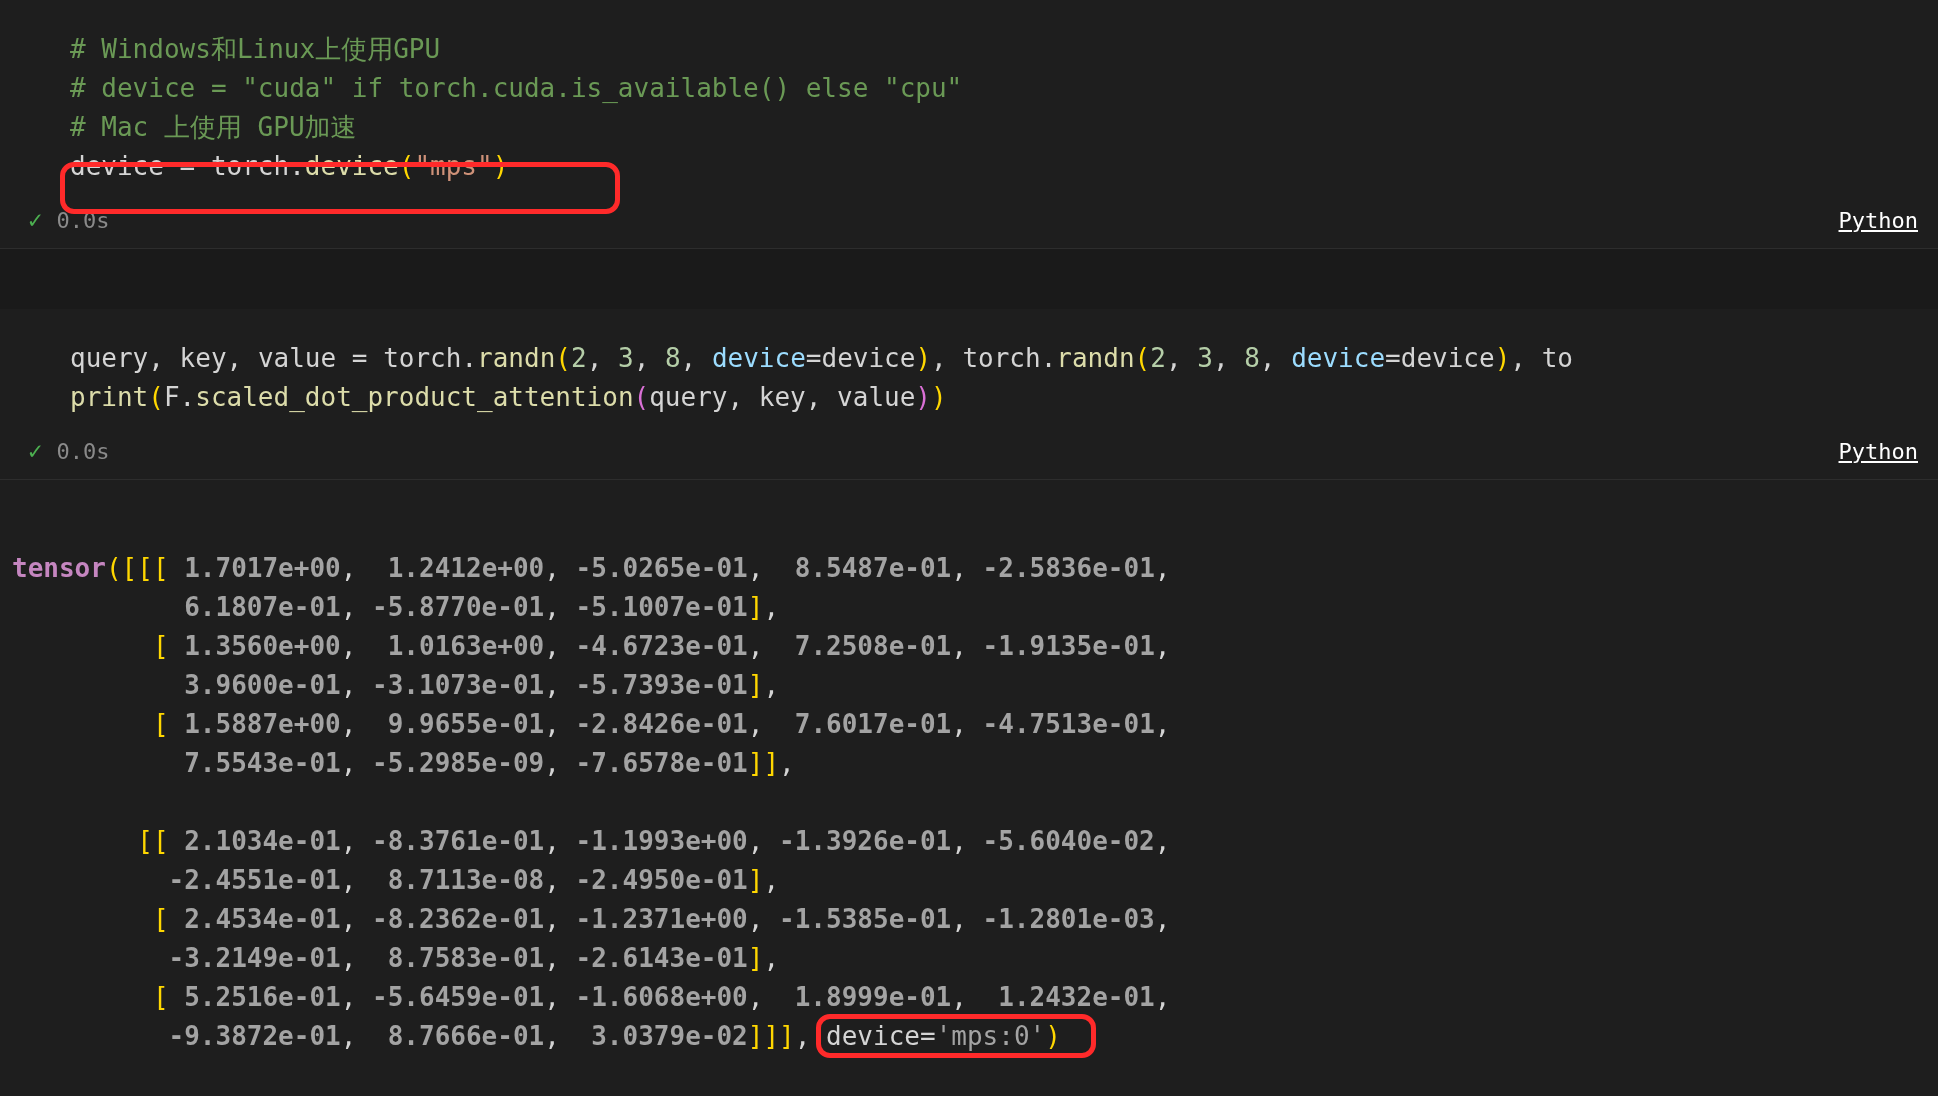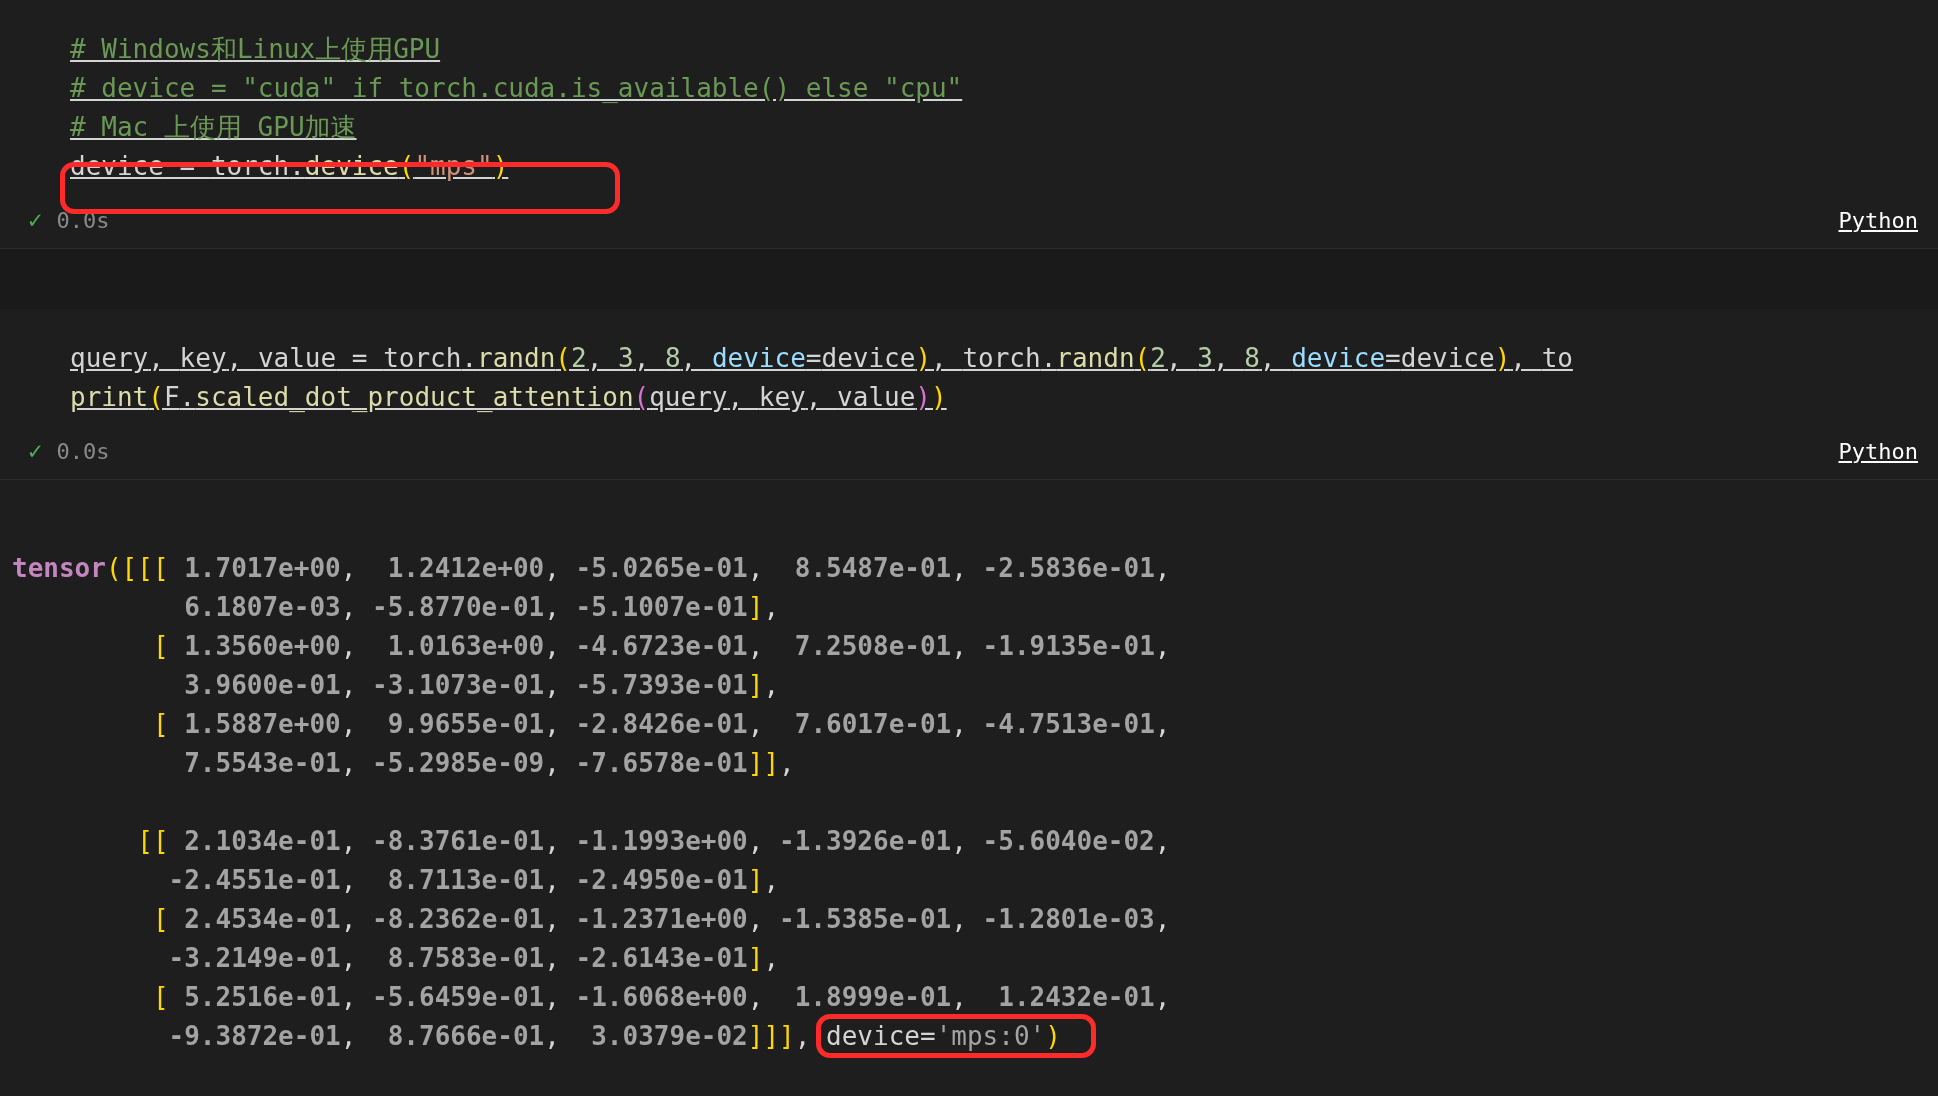--- a/index.html
+++ b/index.html
@@ -13,21 +13,20 @@
     overflow-x: hidden;
   }
   .cell {
     position: relative;
     background: #1e1e1e;
     border-bottom: 1px solid #2d2d2d;
   }
   .code-area {
     padding: 30px 12px 10px 70px;
     white-space: pre;
-    text-decoration: underline;
   }
   .status-bar {
     display: flex;
     align-items: center;
     justify-content: space-between;
     padding: 6px 20px 10px 28px;
     color: #8a8a8a;
     font-size: 22px;
   }
   .status-left { display: flex; align-items: center; gap: 14px; }
@@ -101,26 +100,26 @@
     <div class="status-left">
       <span class="check">✓</span>
       <span>0.0s</span>
     </div>
     <span class="lang">Python</span>
   </div>
 </div>
 
 <div class="output-area" style="position:relative;">
 <span class="out-fn">tensor</span><span class="out-br">([[[</span><span id="out-rows"> <span class="out-num">1.7017e+00</span><span class="out-plain">,</span>  <span class="out-num">1.2412e+00</span><span class="out-plain">,</span> <span class="out-num">-5.0265e-01</span><span class="out-plain">,</span>  <span class="out-num">8.5487e-01</span><span class="out-plain">,</span> <span class="out-num">-2.5836e-01</span><span class="out-plain">,</span>
-           <span class="out-num">6.1807e-03</span><span class="out-plain">,</span> <span class="out-num">-5.8770e-01</span><span class="out-plain">,</span> <span class="out-num">-5.1007e-01</span><span class="out-br">]</span><span class="out-plain">,</span>
+           <span class="out-num">6.1807e-01</span><span class="out-plain">,</span> <span class="out-num">-5.8770e-01</span><span class="out-plain">,</span> <span class="out-num">-5.1007e-01</span><span class="out-br">]</span><span class="out-plain">,</span>
          <span class="out-br">[</span> <span class="out-num">1.3560e+00</span><span class="out-plain">,</span>  <span class="out-num">1.0163e+00</span><span class="out-plain">,</span> <span class="out-num">-4.6723e-01</span><span class="out-plain">,</span>  <span class="out-num">7.2508e-01</span><span class="out-plain">,</span> <span class="out-num">-1.9135e-01</span><span class="out-plain">,</span>
            <span class="out-num">3.9600e-01</span><span class="out-plain">,</span> <span class="out-num">-3.1073e-01</span><span class="out-plain">,</span> <span class="out-num">-5.7393e-01</span><span class="out-br">]</span><span class="out-plain">,</span>
          <span class="out-br">[</span> <span class="out-num">1.5887e+00</span><span class="out-plain">,</span>  <span class="out-num">9.9655e-01</span><span class="out-plain">,</span> <span class="out-num">-2.8426e-01</span><span class="out-plain">,</span>  <span class="out-num">7.6017e-01</span><span class="out-plain">,</span> <span class="out-num">-4.7513e-01</span><span class="out-plain">,</span>
            <span class="out-num">7.5543e-01</span><span class="out-plain">,</span> <span class="out-num">-5.2985e-09</span><span class="out-plain">,</span> <span class="out-num">-7.6578e-01</span><span class="out-br">]</span><span class="out-br">]</span><span class="out-plain">,</span>
 
         <span class="out-br">[</span><span class="out-br">[</span> <span class="out-num">2.1034e-01</span><span class="out-plain">,</span> <span class="out-num">-8.3761e-01</span><span class="out-plain">,</span> <span class="out-num">-1.1993e+00</span><span class="out-plain">,</span> <span class="out-num">-1.3926e-01</span><span class="out-plain">,</span> <span class="out-num">-5.6040e-02</span><span class="out-plain">,</span>
-          <span class="out-num">-2.4551e-01</span><span class="out-plain">,</span>  <span class="out-num">8.7113e-01</span><span class="out-plain">,</span> <span class="out-num">-2.4950e-01</span><span class="out-br">]</span><span class="out-plain">,</span>
+          <span class="out-num">-2.4551e-01</span><span class="out-plain">,</span>  <span class="out-num">8.7113e-08</span><span class="out-plain">,</span> <span class="out-num">-2.4950e-01</span><span class="out-br">]</span><span class="out-plain">,</span>
          <span class="out-br">[</span> <span class="out-num">2.4534e-01</span><span class="out-plain">,</span> <span class="out-num">-8.2362e-01</span><span class="out-plain">,</span> <span class="out-num">-1.2371e+00</span><span class="out-plain">,</span> <span class="out-num">-1.5385e-01</span><span class="out-plain">,</span> <span class="out-num">-1.2801e-03</span><span class="out-plain">,</span>
           <span class="out-num">-3.2149e-01</span><span class="out-plain">,</span>  <span class="out-num">8.7583e-01</span><span class="out-plain">,</span> <span class="out-num">-2.6143e-01</span><span class="out-br">]</span><span class="out-plain">,</span>
          <span class="out-br">[</span> <span class="out-num">5.2516e-01</span><span class="out-plain">,</span> <span class="out-num">-5.6459e-01</span><span class="out-plain">,</span> <span class="out-num">-1.6068e+00</span><span class="out-plain">,</span>  <span class="out-num">1.8999e-01</span><span class="out-plain">,</span>  <span class="out-num">1.2432e-01</span><span class="out-plain">,</span>
           <span class="out-num">-9.3872e-01</span><span class="out-plain">,</span>  <span class="out-num">8.7666e-01</span><span class="out-plain">,</span>  <span class="out-num">3.0379e-02</span><span class="out-br">]</span><span class="out-br">]</span><span class="out-br">]</span><span class="out-plain">,</span></span><span class="out-plain"> device</span><span class="out-plain">=</span><span class="out-dev">'mps:0'</span><span class="out-br">)</span>
   <div class="redbox" style="left:816px; top:534px; width:280px; height:44px;"></div>
 </div>
 
 </body></html>

